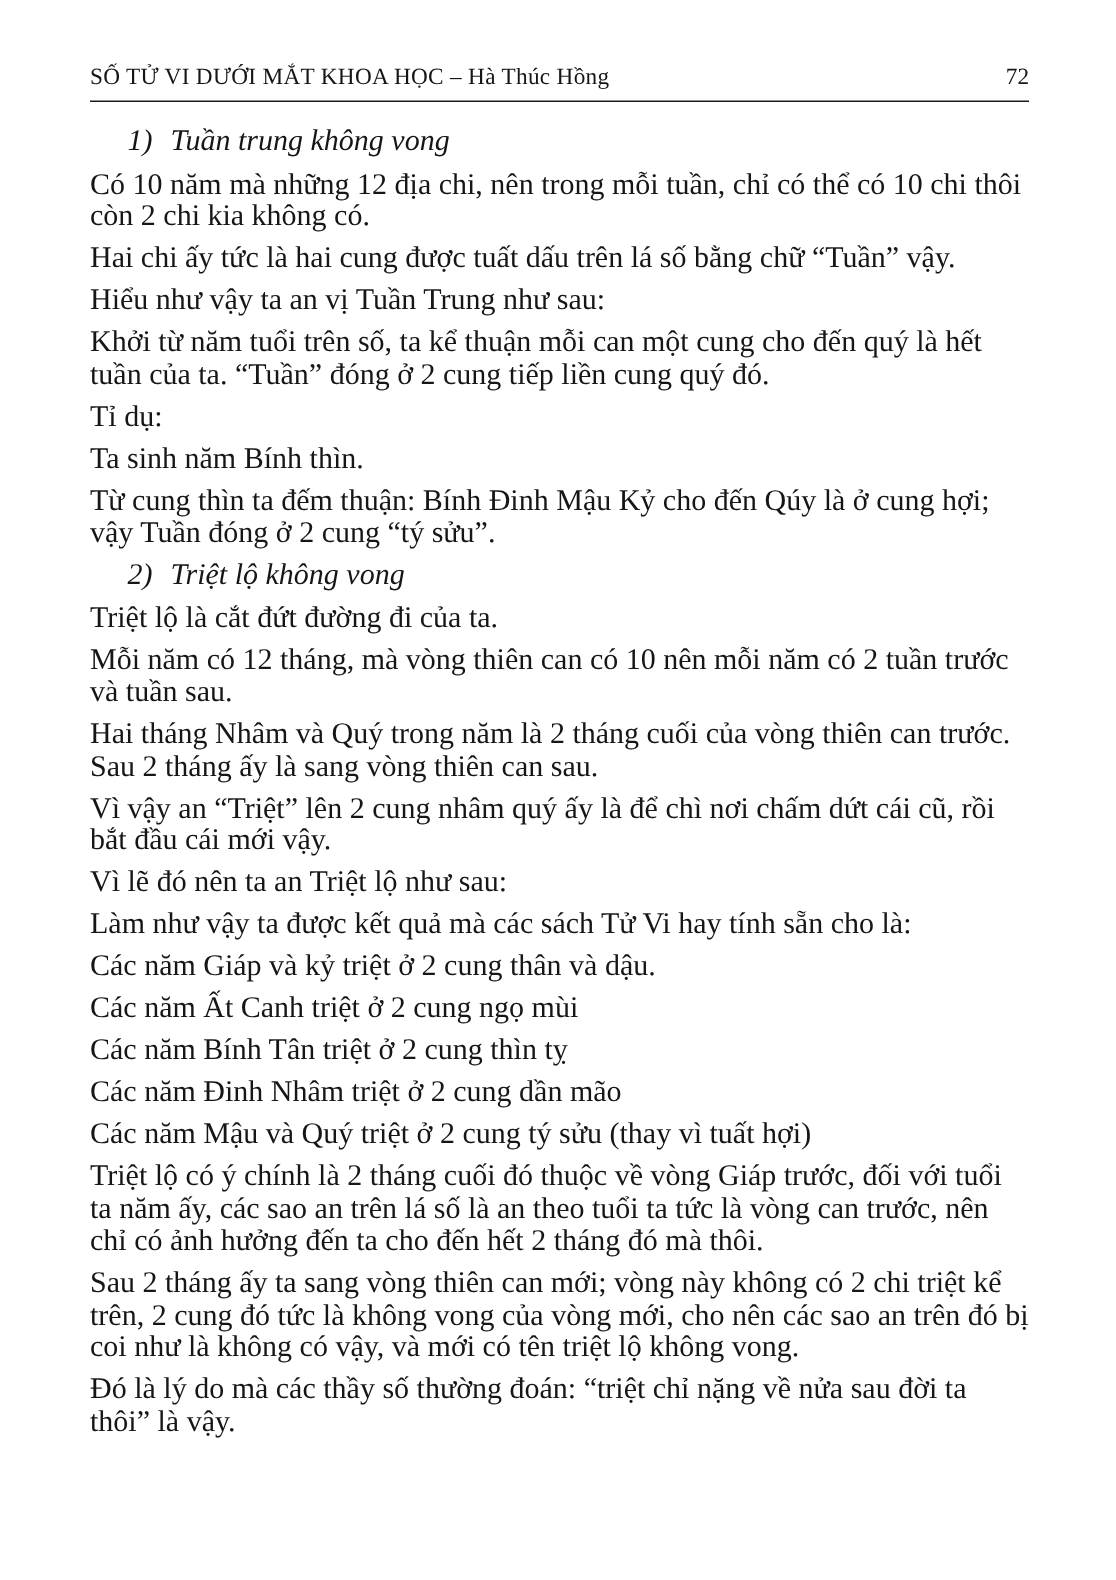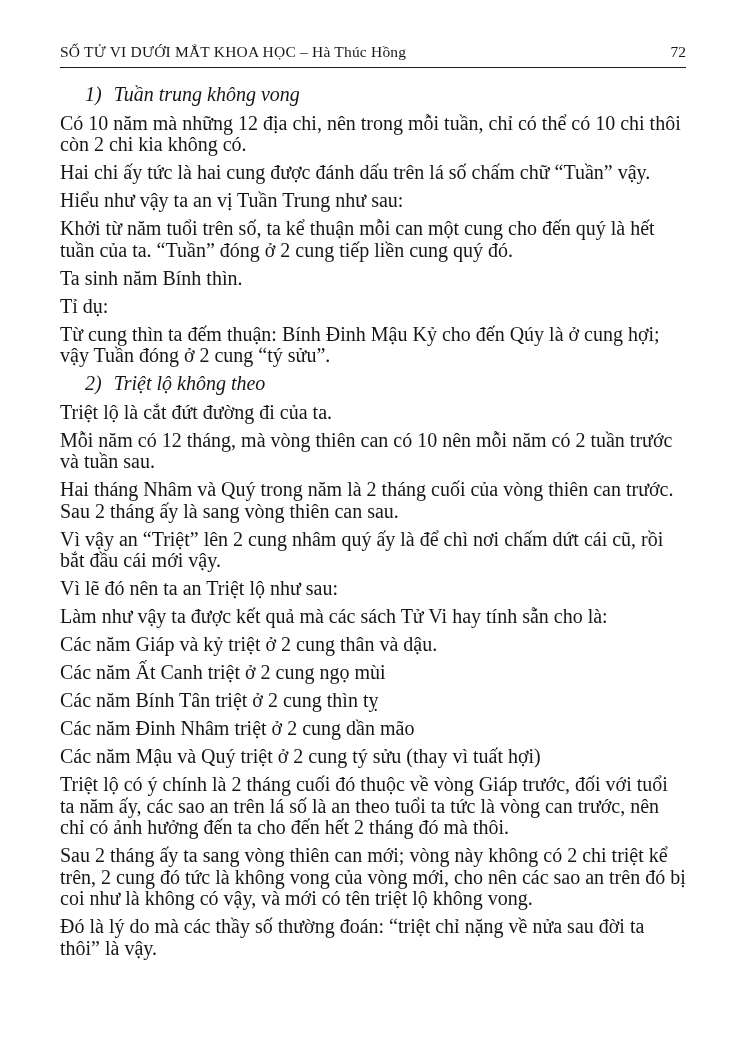--- a/index.html
+++ b/index.html
@@ -50,27 +50,27 @@
 <div class="page">
   <div class="header">
     <span class="title">SỐ TỬ VI DƯỚI MẮT KHOA HỌC – Hà Thúc Hồng</span>
     <span class="pagenum">72</span>
   </div>
   <hr class="header-rule">
 
   <div class="content">
     <p class="heading"><span class="sec-num">1)</span><span>Tuần trung không vong</span></p>
     <p>Có 10 năm mà những 12 địa chi, nên trong mỗi tuần, chỉ có thể có 10 chi thôi còn 2 chi kia không có.</p>
-    <p>Hai chi ấy tức là hai cung được đánh dấu trên lá số chấm chữ “Tuần” vậy.</p>
+    <p>Hai chi ấy tức là hai cung được tuất dấu trên lá số bằng chữ “Tuần” vậy.</p>
     <p>Hiểu như vậy ta an vị Tuần Trung như sau:</p>
     <p>Khởi từ năm tuổi trên số, ta kể thuận mỗi can một cung cho đến quý là hết tuần của ta. “Tuần” đóng ở 2 cung tiếp liền cung quý đó.</p>
+    <p>Tỉ dụ:</p>
     <p>Ta sinh năm Bính thìn.</p>
-    <p>Tỉ dụ:</p>
     <p>Từ cung thìn ta đếm thuận: Bính Đinh Mậu Kỷ cho đến Qúy là ở cung hợi; vậy Tuần đóng ở 2 cung “tý sửu”.</p>
-    <p class="heading"><span class="sec-num">2)</span><span>Triệt lộ không theo</span></p>
+    <p class="heading"><span class="sec-num">2)</span><span>Triệt lộ không vong</span></p>
     <p>Triệt lộ là cắt đứt đường đi của ta.</p>
     <p>Mỗi năm có 12 tháng, mà vòng thiên can có 10 nên mỗi năm có 2 tuần trước và tuần sau.</p>
     <p>Hai tháng Nhâm và Quý trong năm là 2 tháng cuối của vòng thiên can trước. Sau 2 tháng ấy là sang vòng thiên can sau.</p>
     <p>Vì vậy an “Triệt” lên 2 cung nhâm quý ấy là để chì nơi chấm dứt cái cũ, rồi bắt đầu cái mới vậy.</p>
     <p>Vì lẽ đó nên ta an Triệt lộ như sau:</p>
     <p>Làm như vậy ta được kết quả mà các sách Tử Vi hay tính sẵn cho là:</p>
     <p>Các năm Giáp và kỷ triệt ở 2 cung thân và dậu.</p>
     <p>Các năm Ất Canh triệt ở 2 cung ngọ mùi</p>
     <p>Các năm Bính Tân triệt ở 2 cung thìn tỵ</p>
     <p>Các năm Đinh Nhâm triệt ở 2 cung dần mão</p>

